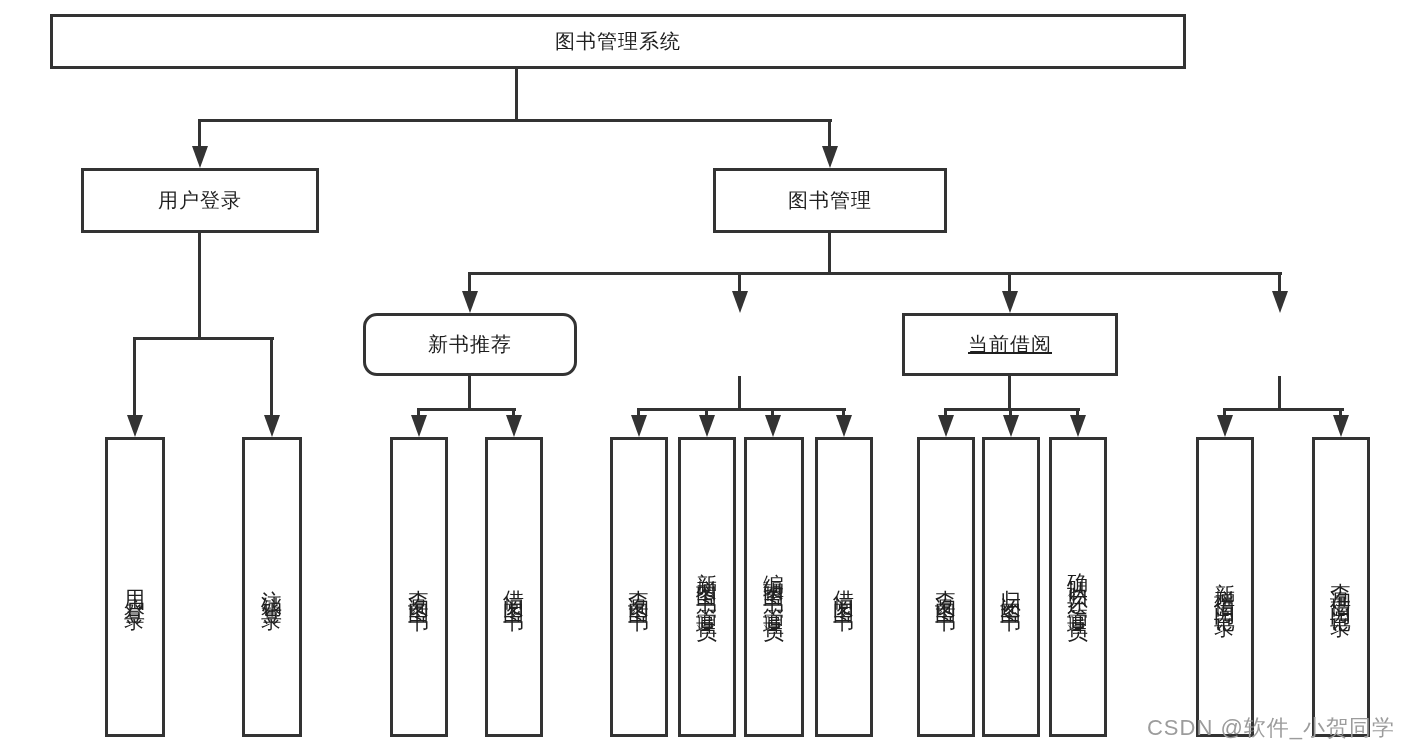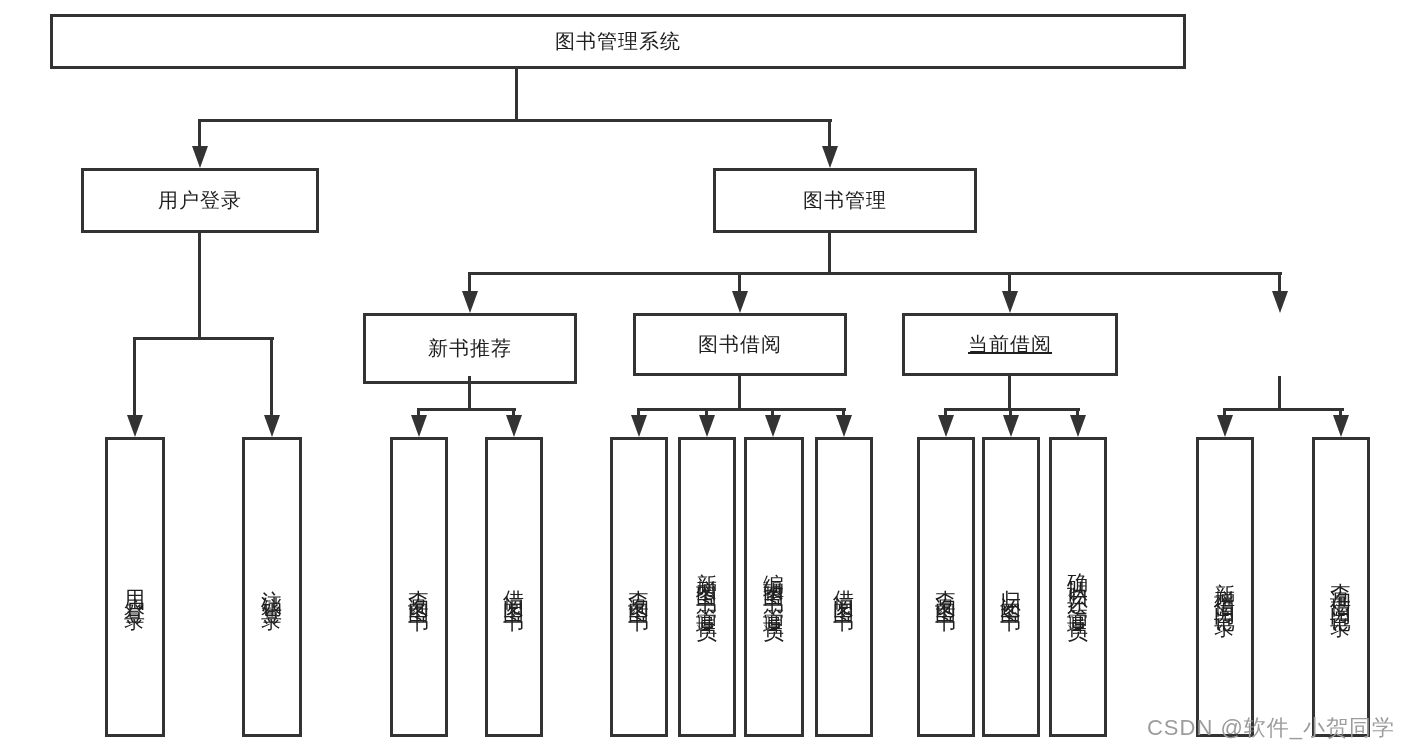--- a/index.html
+++ b/index.html
@@ -55,25 +55,24 @@
 </style>
 </head>
 <body>
 
 <div id="canvas">
 
   <div class="box box-h" style="left:14px;top:14px;width:1136px;height:55px;margin-left:36px;">图书管理系统</div>
 
   <div class="box box-h" style="left:81px;top:168px;width:238px;height:65px;">用户登录</div>
 
-  <div class="box box-h" style="left:713px;top:168px;width:264px;height:65px;">图书管理</div>
+  <div class="box box-h" style="left:713px;top:168px;width:234px;height:65px;">图书管理</div>
 
-  <div class="box box-h" style="left:363px;top:313px;width:214px;height:71px;">新书推荐</div>
+  <div class="box box-h" style="left:363px;top:313px;width:214px;height:63px;border-radius:14px;">新书推荐</div>
 
-  <div class="box box-h" style="left:633px;top:313px;width:214px;height:63px;">图书借阅</div>
 
   <div class="box box-h" style="left:902px;top:313px;width:216px;height:63px;text-decoration:underline;">当前借阅</div>
 
 
   <div class="box box-leaf" style="left:105px;width:60px;">用户登录</div>
   <div class="box box-leaf" style="left:242px;width:60px;">注销登录</div>
 
   <div class="box box-leaf" style="left:390px;">查询图书</div>
   <div class="box box-leaf" style="left:485px;">借阅图书</div>
 

